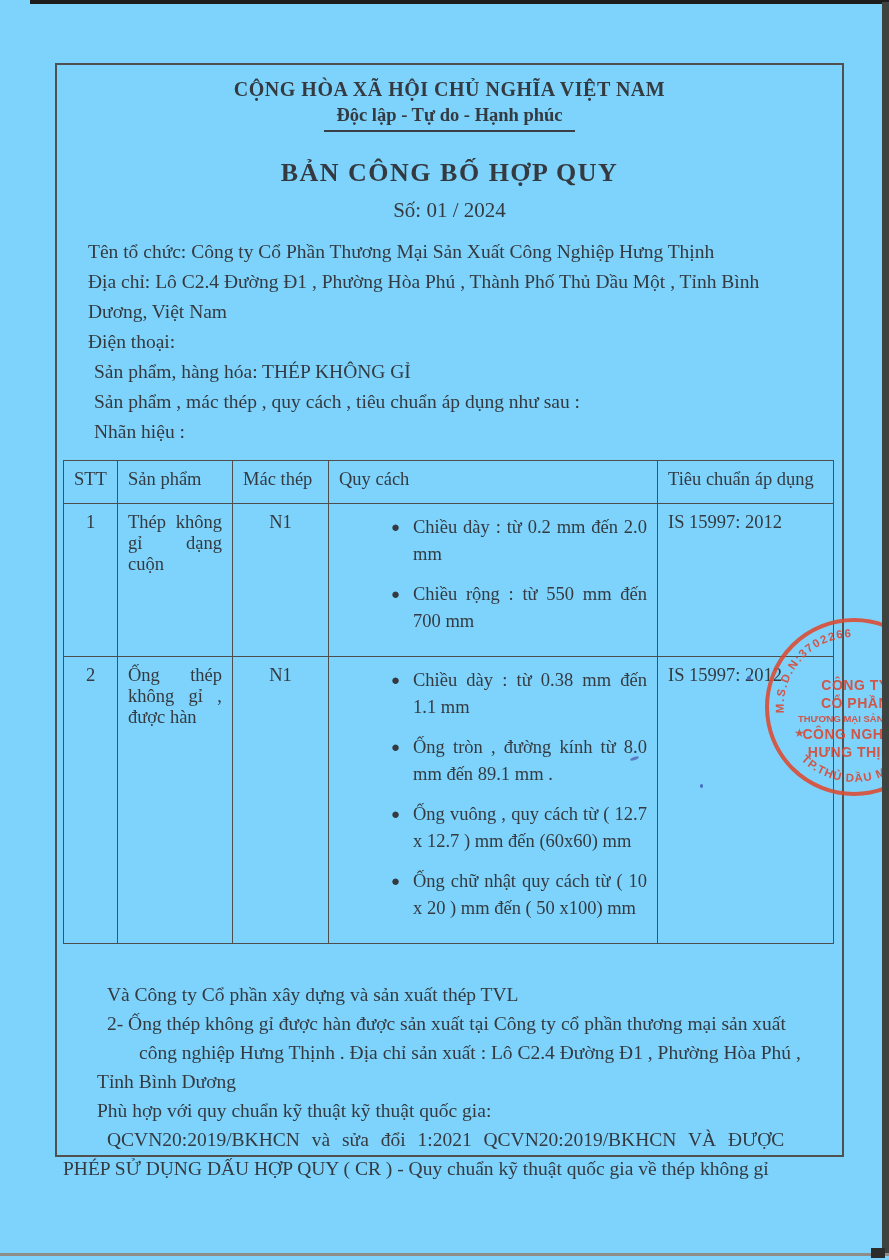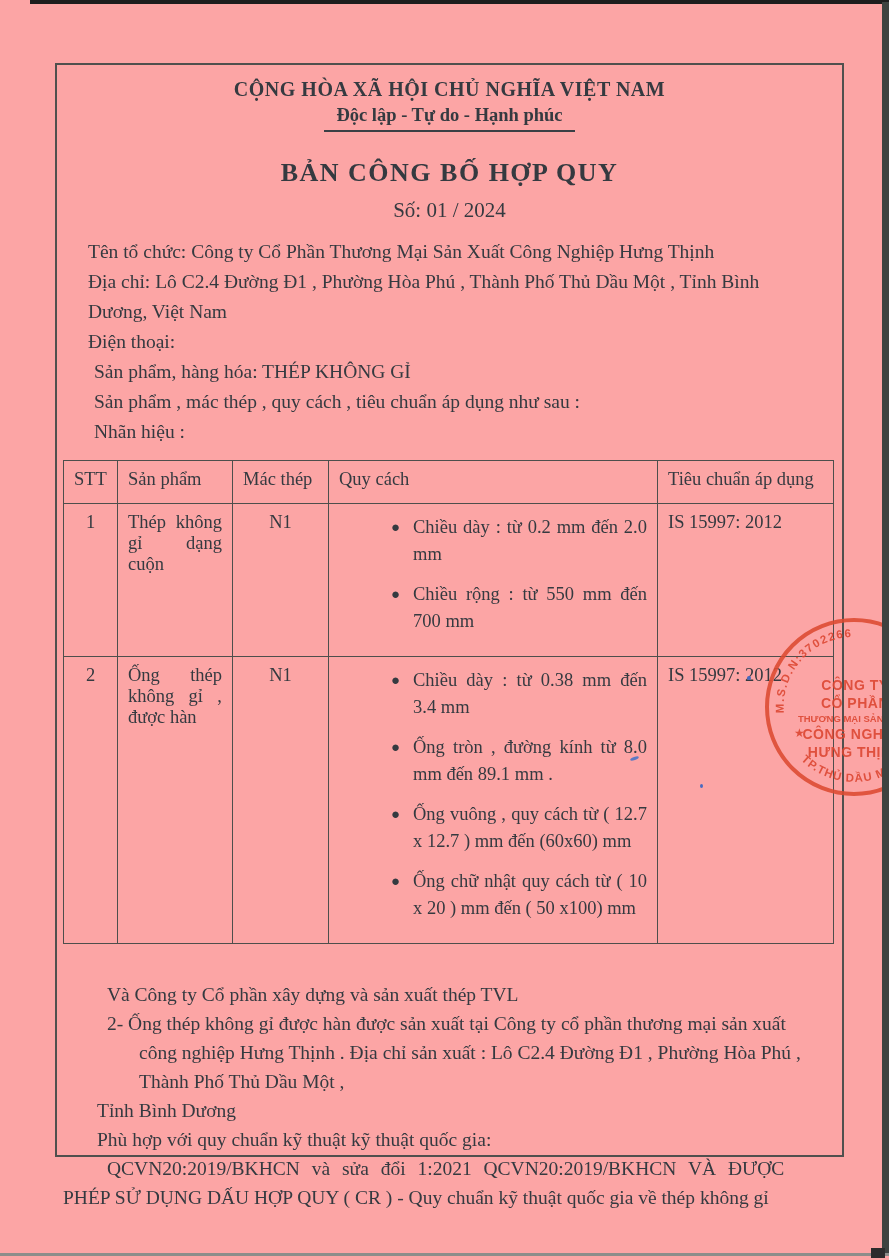--- a/index.html
+++ b/index.html
@@ -3,21 +3,21 @@
 <meta charset="utf-8">
 <style>
   html,body{margin:0;padding:0;}
   body{
     width:889px;height:1260px;
     font-family:"Liberation Serif","DejaVu Serif",serif;
     background:#f3f3f1;
   }
   .canvas{
     position:relative;width:889px;height:1260px;overflow:hidden;
-    background:#fca5a5;color:#353a40;
+    background:#7dd3fc;color:#353a40;
   }
   
   .scan-edge-top{position:absolute;top:0;left:30px;width:859px;height:4px;background:#1d1d1d;}
   .scan-edge-right{position:absolute;top:2px;right:0;width:7px;height:1252px;background:#3e4340;z-index:40;}
   .scan-edge-bottom{position:absolute;bottom:4px;left:0;width:889px;height:3px;background:#8d8d8a;z-index:40;}
   .scan-corner{position:absolute;right:4px;bottom:2px;width:14px;height:10px;background:#2c2c2c;z-index:41;}
   .ink-speck{position:absolute;border-radius:50%;z-index:30;}
 
   
   .page-frame{
@@ -139,21 +139,21 @@
           <td class="std">IS 15997: 2012</td>
         </tr>
         <tr>
           <td class="c">2</td>
           <td class="just">Ống thép không gỉ , được hàn</td>
           <td class="c">N1</td>
           <td>
             <ul class="specs">
               <li>
                   <span class="blt">●</span>
-                  <span class="blt-text">Chiều dày : từ 0.38 mm đến 3.4 mm</span>
+                  <span class="blt-text">Chiều dày : từ 0.38 mm đến 1.1 mm</span>
                 </li>
               <li>
                   <span class="blt">●</span>
                   <span class="blt-text">Ống tròn , đường kính từ 8.0 mm đến 89.1 mm .</span>
                 </li>
               <li>
                   <span class="blt">●</span>
                   <span class="blt-text">Ống vuông , quy cách từ ( 12.7 x 12.7 ) mm đến (60x60) mm</span>
                 </li>
               <li>
@@ -164,21 +164,20 @@
           </td>
           <td class="std">IS 15997: 2012</td>
         </tr>
       </tbody>
     </table>
 
     <div class="notes">
       <p class="nline ind-med">Và Công ty Cổ phần xây dựng và sản xuất thép TVL</p>
       <p class="nline ind-med">2-  Ống thép không gỉ được hàn được sản xuất tại Công ty cổ phần thương mại sản xuất</p>
       <p class="nline ind-deep">công nghiệp Hưng Thịnh . Địa chỉ sản xuất : Lô C2.4 Đường Đ1 , Phường Hòa Phú ,</p>
-      <p class="nline ind-deep">Thành Phố Thủ Dầu Một ,</p>
       <p class="nline ind-shallow">Tỉnh Bình Dương</p>
       <p class="nline ind-shallow">Phù hợp với quy chuẩn kỹ thuật kỹ thuật quốc gia:</p>
       <p class="nline ind-med spread">QCVN20:2019/BKHCN và sửa đổi 1:2021 QCVN20:2019/BKHCN VÀ ĐƯỢC</p>
       <p class="nline ind-none">PHÉP SỬ DỤNG DẤU HỢP QUY ( CR ) -  Quy chuẩn kỹ thuật quốc gia về thép không gỉ</p>
     </div>
 
   </div>
 
   <svg class="stamp" viewBox="740 595 150 250" xmlns="http://www.w3.org/2000/svg" aria-hidden="true">
     <defs>

